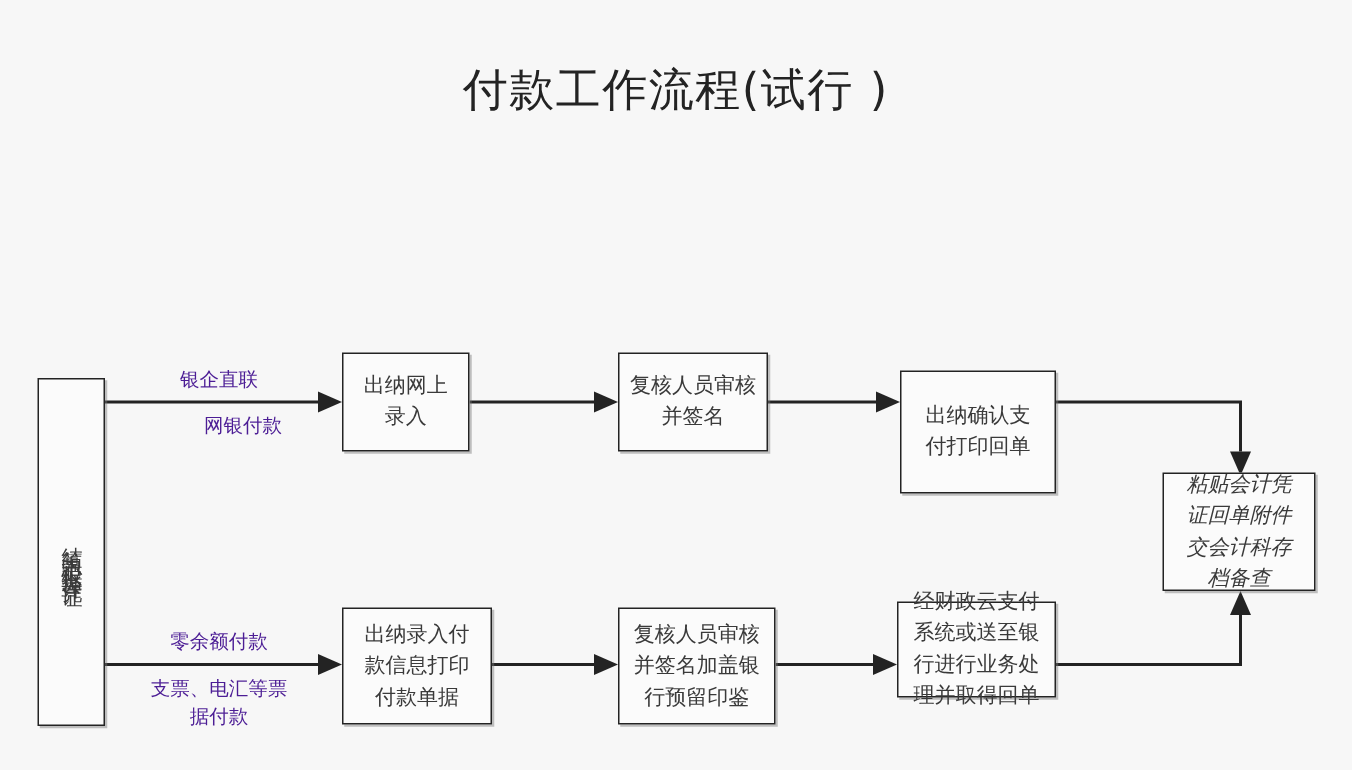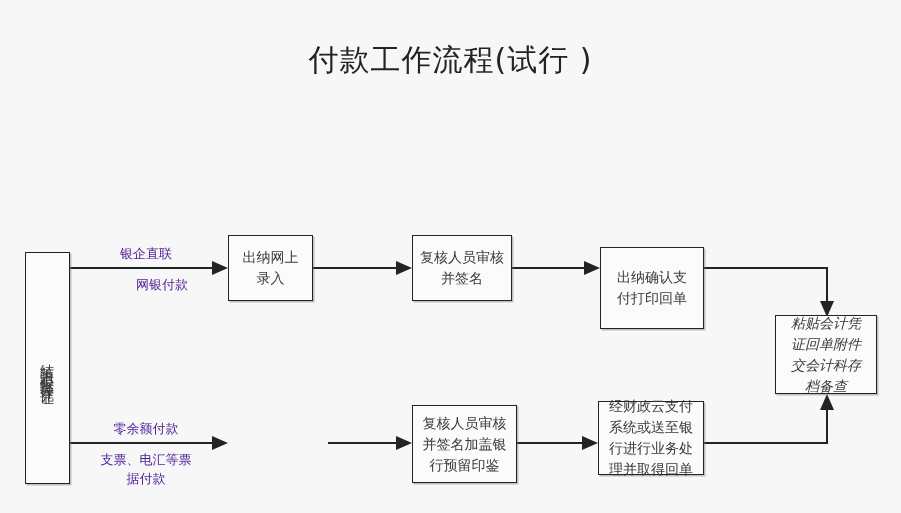--- a/index.html
+++ b/index.html
@@ -108,28 +108,33 @@
 
   <div class="node" style="left:600px;top:235px;width:104px;height:82px;margin-top:12px;">
     <span class="node-inner" style="white-space: pre-line;">出纳确认支
 付打印回单</span>
   </div>
 
   <div class="edge-label" style="left: 80px; top: 450px; width: 132px; white-space: pre-line;">支票、电汇等票
 据付款</div>
   <div class="edge-label" style="left:80px;top:419px;width:132px;">零余额付款</div>
 
+  <div class="node" style="left:228px;top:405px;width:100px;height:78px;">
+    <span class="node-inner" style="white-space: pre-line;">出纳录入付
+款信息打印
+付款单据</span>
+  </div>
 
   <div class="node" style="left:412px;top:405px;width:105px;height:78px;">
     <span class="node-inner" style="white-space: pre-line;">复核人员审核
 并签名加盖银
 行预留印鉴</span>
   </div>
 
-  <div class="node" style="left:598px;top:401px;width:106px;height:74px;">
+  <div class="node" style="left:598px;top:401px;width:106px;height:64px;">
     <span class="node-inner" style="white-space: pre-line;">经财政云支付
 系统或送至银
 行进行业务处
 理并取得回单</span>
   </div>
 
   <div class="node" style="left:775px;top:315px;width:102px;height:79px;">
     <span class="node-inner" style="white-space: pre-line; font-style: italic;">粘贴会计凭
 证回单附件
 交会计科存

